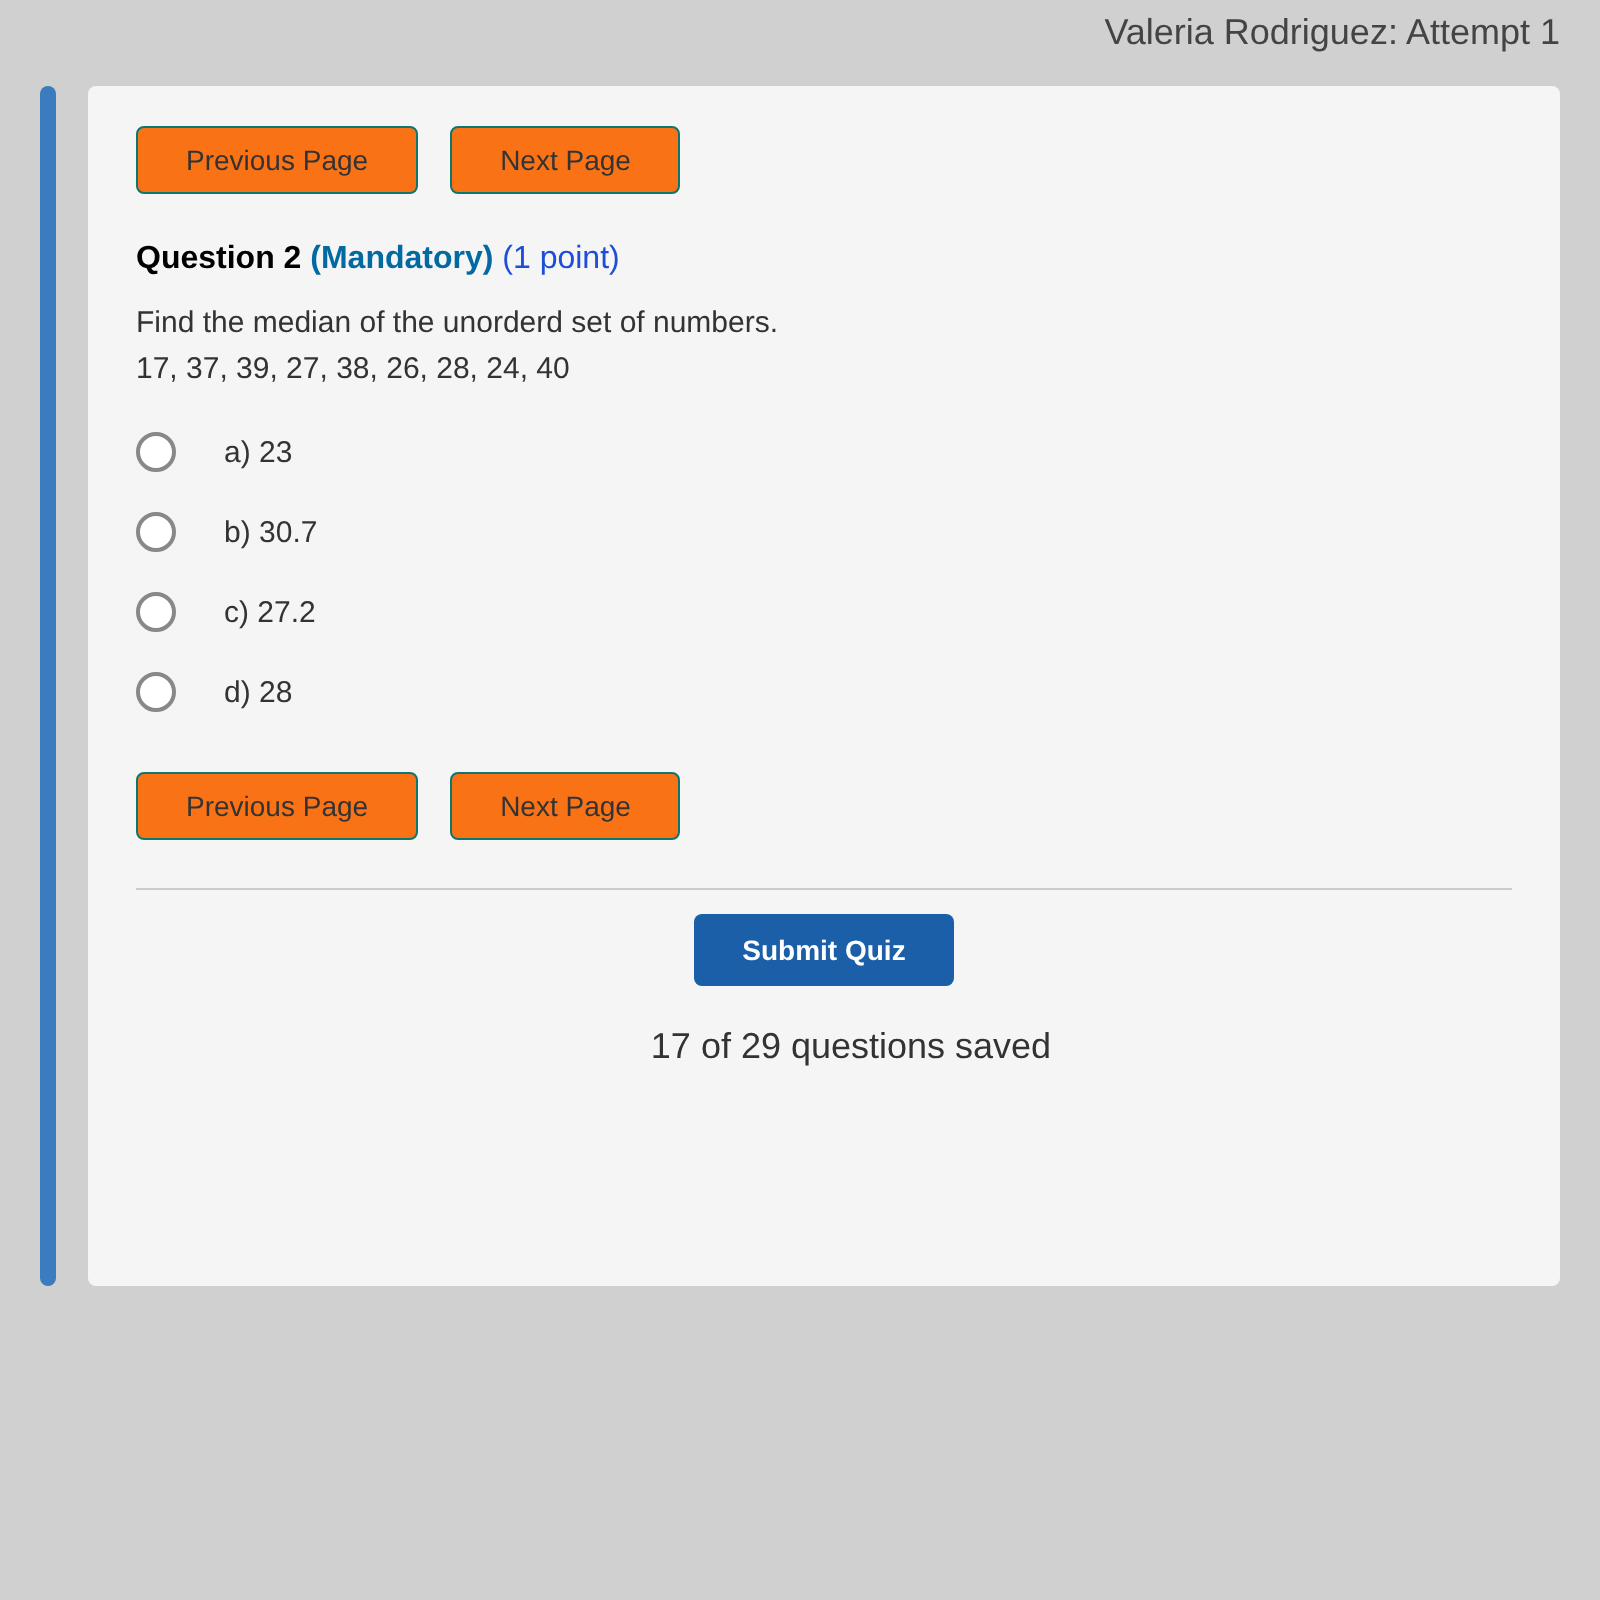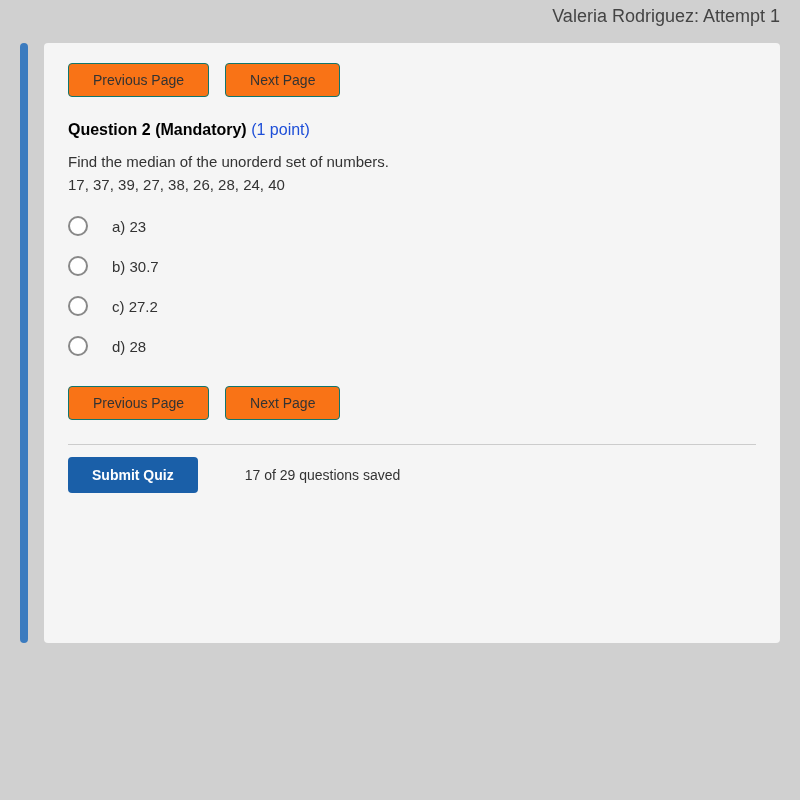--- a/index.html
+++ b/index.html
@@ -54,21 +54,21 @@
     }
 
     .question-header {
       font-size: 16px;
       font-weight: bold;
       margin-bottom: 12px;
       color: #000;
     }
 
     .question-header .mandatory {
-      color: #000000;
+      color: #0369a1;
     }
 
     .question-header .points {
       color: #1d4ed8;
       font-weight: normal;
     }
 
     .question-text {
       font-size: 15px;
       color: #333;
@@ -108,35 +108,36 @@
       gap: 16px;
       margin-bottom: 24px;
     }
 
     .bottom-bar {
       display: flex;
       align-items: center;
       gap: 20px;
       padding: 12px 0 0 0;
       border-top: 1px solid #ccc;
+      flex-direction: column;
     }
 
     .submit-button {
       background-color: #1a5fa8;
       color: #fff;
       border: none;
       border-radius: 4px;
       padding: 10px 24px;
       font-size: 14px;
       cursor: pointer;
       font-weight: bold;
     }
 
     .saved-text {
-      font-size: 14px;
+      font-size: 18px;
       color: #333;
       margin-left: 27px;
     }
 
     .header-area {
       background-color: #d0d0d0;
       padding: 6px 20px;
       display: flex;
       justify-content: flex-end;
       font-size: 18px;

